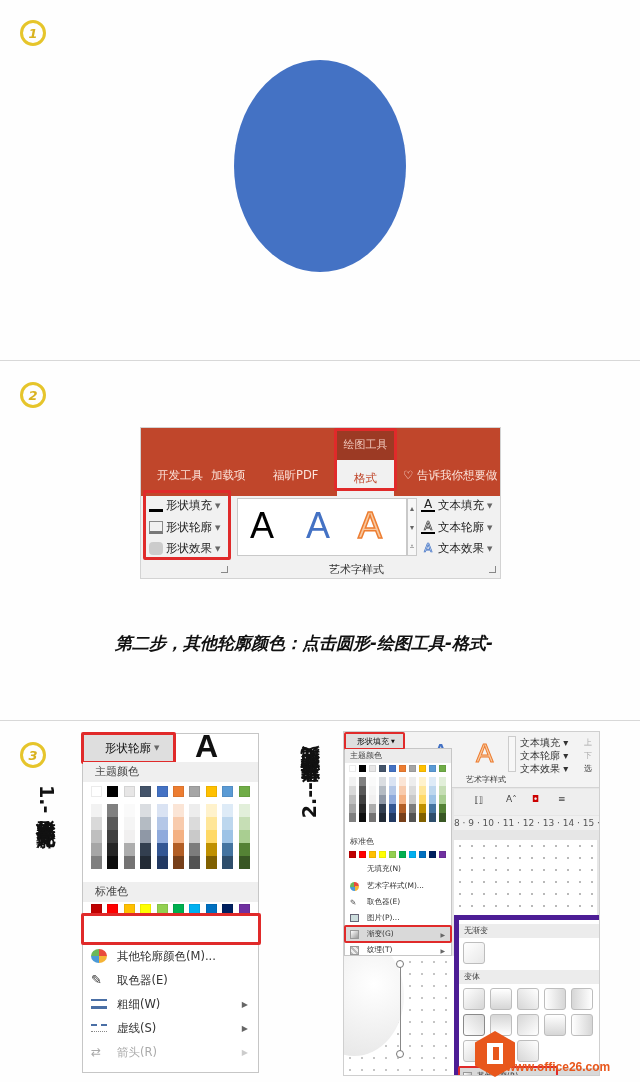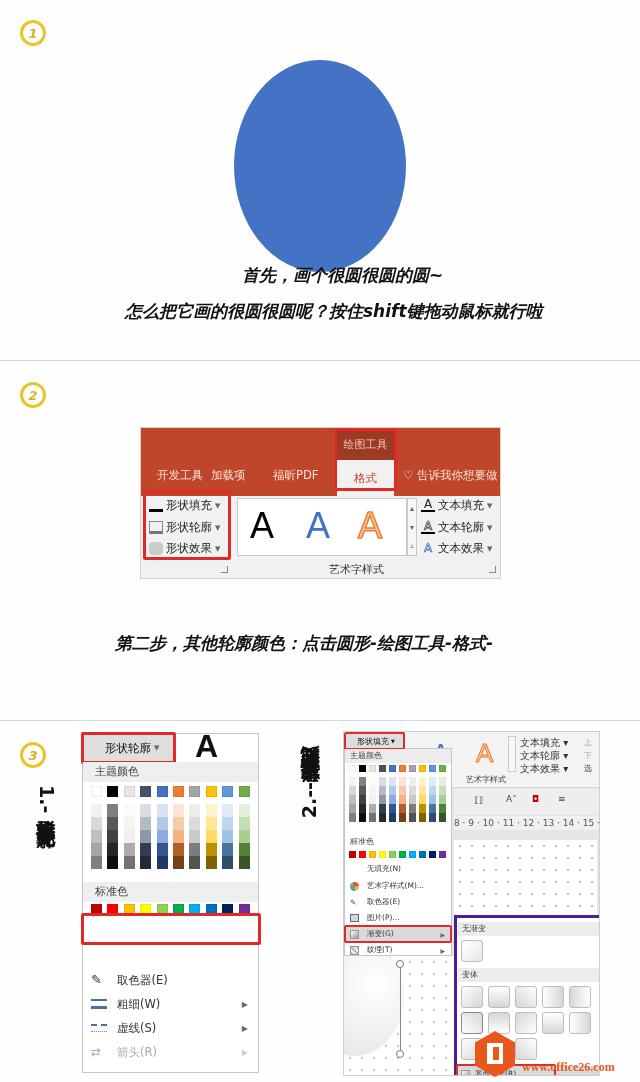--- a/index.html
+++ b/index.html
@@ -41,39 +41,37 @@
   
   .shot2 { position: absolute; left: 343px; top: 731px; width: 257px; height: 345px; background: #e6e6e6; border: 1px solid #cfcfcf; overflow: hidden; }
   .s2-ribbon { position: absolute; left: 0; top: 0; width: 100%; height: 56px; background: #f3f3f3; border-bottom: 1px solid #d4d4d4; }
   .s2-tools { position: absolute; left: 110px; top: 57px; width: 147px; height: 26px; background: #eeeeee; }
   .s2-ruler { position: absolute; left: 110px; top: 84px; width: 147px; height: 14px; background: #f0f0f0; font-size: 9px; color: #555; white-space: nowrap; overflow: hidden; line-height: 14px; }
   .s2-canvas { position: absolute; left: 110px; top: 108px; width: 143px; height: 240px; background: #fff;
     background-image: radial-gradient(#b9b9b9 1px, transparent 1px); background-size: 12px 12px; }
   .s2-menu { position: absolute; left: 0; top: 16px; width: 108px; height: 208px; background: #fff; border: 1px solid #c6c6c6; }
   .s2-item { position: absolute; left: 0; width: 100%; height: 14px; font-size: 7.5px; color: #333; display: flex; align-items: center; padding-left: 22px; white-space: nowrap; }
   .s2-item .arrow { position: absolute; right: 6px; font-size: 6px; color: #666; }
-  .s2-sub { position: absolute; left: 110px; top: 183px; width: 155px; height: 165px; background: #fff; border: 3px solid #4c1d95; }
+  .s2-sub { position: absolute; left: 110px; top: 183px; width: 155px; height: 165px; background: #fff; border: 5px solid #4c1d95; }
   .s2-sublabel { position: absolute; left: 0; width: 100%; height: 14px; background: #ececec; font-size: 8px; color: #444; padding-left: 5px; line-height: 14px; }
   .gbox { position: absolute; width: 22px; height: 22px; border: 1px solid #bdbdbd; border-radius: 3px; background: linear-gradient(135deg, #ffffff, #e8e8e8); }
 
   
   .wm { position: absolute; left: 470px; top: 1030px; width: 170px; height: 52px; }
   .wm-hex { position: absolute; left: 5px; top: 1px; width: 40px; height: 46px; background: #e8571c; clip-path: polygon(50% 0, 100% 25%, 100% 75%, 50% 100%, 0 75%, 0 25%); }
   .wm-hex-inner { position: absolute; left: 17px; top: 13px; width: 16px; height: 21px; border: 4px solid #fff; border-left-width: 6px; }
   .wm-title { position: absolute; left: 48px; top: 4px; font-size: 20px; font-weight: bold; color: #2a7de1; white-space: nowrap; font-family: "Liberation Sans", sans-serif; }
-  .wm-url { position: absolute; left: 52px; top: 30px; font-size: 12px; font-weight: bold; color: #e8571c; white-space: nowrap; font-family: Liberation Serif, serif; }
+  .wm-url { position: absolute; left: 36px; top: 30px; font-size: 12px; font-weight: bold; color: #e8571c; white-space: nowrap; font-family: Liberation Sans, sans-serif; }
 </style>
 </head>
 <body>
 
 <div class="section" style="top:0;height:360px;">
   <div class="badge" style="left:20px;top:20px;">1</div>
   <div class="circle"></div>
-  <div class="caption" style="left:242px;top:264px;">首先，画个很圆很圆的圆~</div>
-  <div class="caption" style="left:125px;top:300px;">怎么把它画的很圆很圆呢？按住shift键拖动鼠标就行啦</div>
 </div>
 <div class="sep" style="top:360px;"></div>
 
 <div class="section" style="top:361px;height:359px;">
   <div class="badge" style="left:20px;top:21px;">2</div>
 </div>
 
 <div class="ribbon">
   <div class="rib-top"></div>
   <div class="ctx-tab">绘图工具</div>
@@ -219,20 +217,24 @@
       <div class="swatch" style="left: 49.2px; top: 0px; width: 11px; height: 11px; background: rgb(255, 255, 0);"></div>
       <div class="swatch" style="left: 65.6px; top: 0px; width: 11px; height: 11px; background: rgb(146, 208, 80);"></div>
       <div class="swatch" style="left: 82px; top: 0px; width: 11px; height: 11px; background: rgb(0, 176, 80);"></div>
       <div class="swatch" style="left: 98.4px; top: 0px; width: 11px; height: 11px; background: rgb(0, 176, 240);"></div>
       <div class="swatch" style="left: 114.8px; top: 0px; width: 11px; height: 11px; background: rgb(0, 112, 192);"></div>
       <div class="swatch" style="left: 131.2px; top: 0px; width: 11px; height: 11px; background: rgb(0, 32, 96);"></div>
       <div class="swatch" style="left: 147.6px; top: 0px; width: 11px; height: 11px; background: rgb(112, 48, 160);"></div>
     </div>
 
   <div class="redbox" style="left:-2px;top:179px;width:180px;height:32px;"></div>
+  <div class="mitem" style="top:210px;">
+    <span class="mi-ic" style="border-radius:50%;background:conic-gradient(#e94b3c 0 25%,#f5b335 0 50%,#4b9ad8 0 75%,#6bb85a 0);"></span>
+    <span>其他轮廓颜色(M)...</span>
+  </div>
   <div class="mitem" style="top:234px;">
     <span class="mi-ic" style="font-size:13px;line-height:14px;">✎</span>
     <span>取色器(E)</span>
   </div>
   <div class="mitem" style="top:258px;">
     <span class="mi-ic" style="border-top:2px solid #4a6fa5;border-bottom:3px solid #4a6fa5;height:10px;"></span>
     <span>粗细(W)</span>
     <span class="arrow">▶</span>
   </div>
   <div class="mitem" style="top:282px;">

